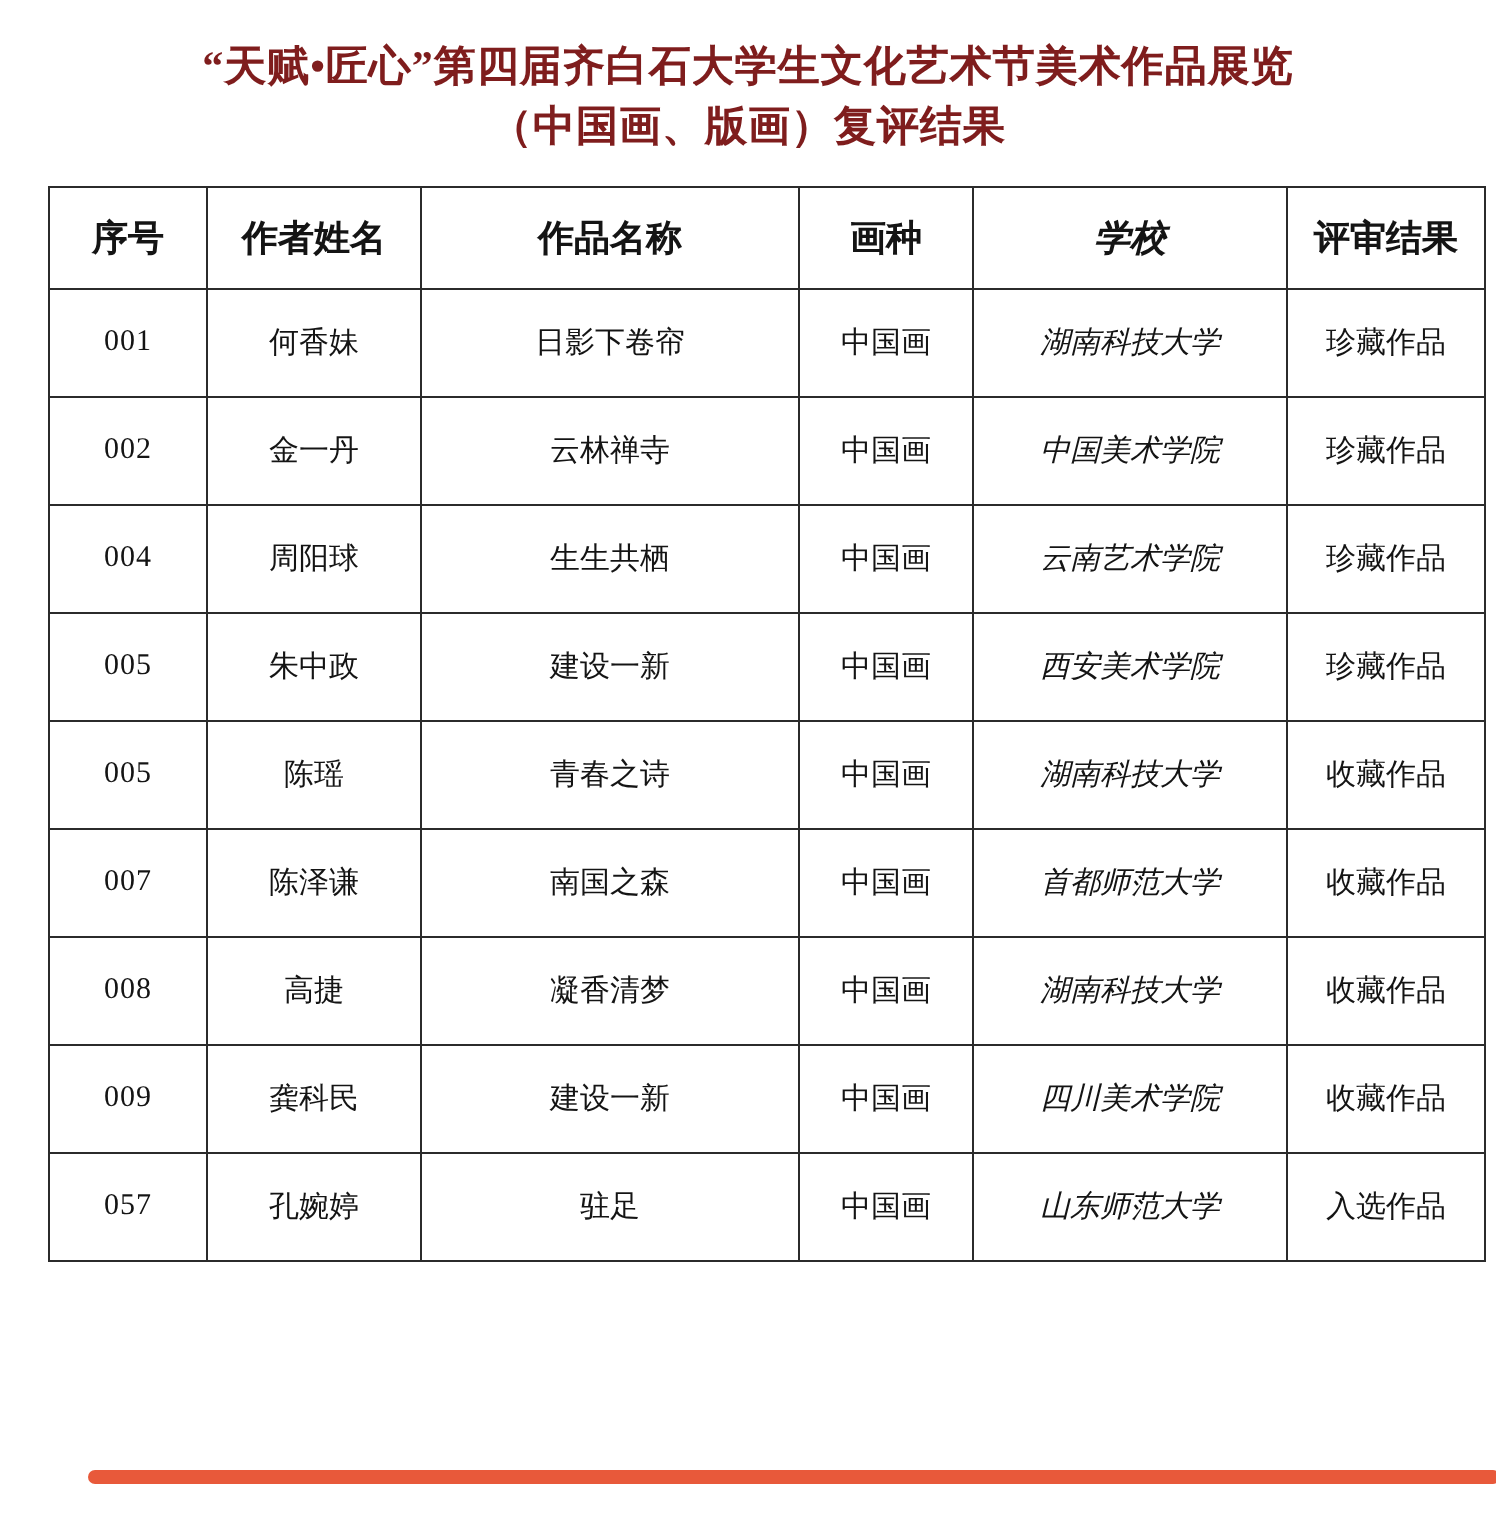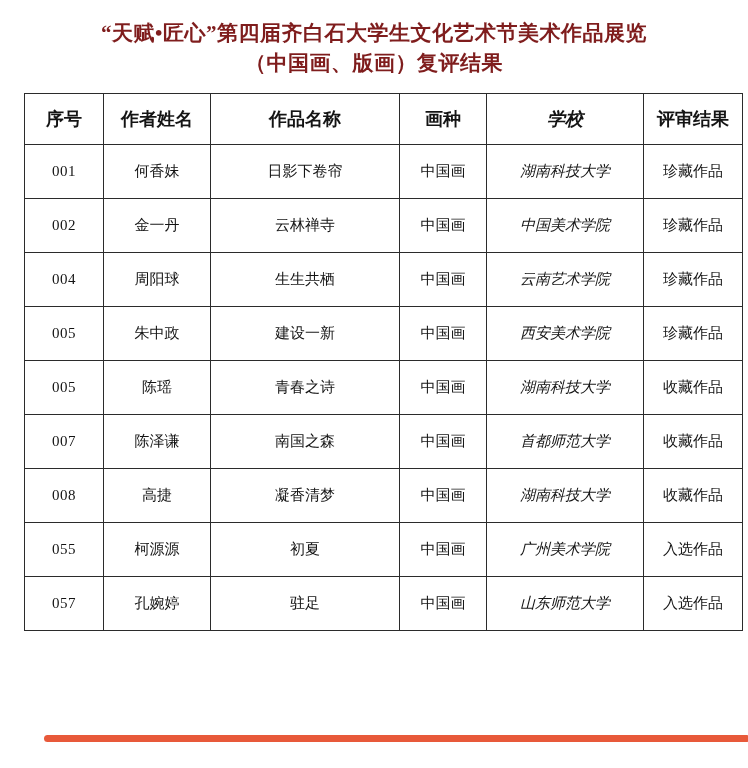--- a/index.html
+++ b/index.html
@@ -155,26 +155,26 @@
         </tr>
         <tr>
           <td class="col-no">008</td>
           <td class="col-author">高捷</td>
           <td class="col-work">凝香清梦</td>
           <td class="col-type">中国画</td>
           <td class="col-school">湖南科技大学</td>
           <td class="col-result">收藏作品</td>
         </tr>
         <tr>
-          <td class="col-no">055</td>
-          <td class="col-author">柯源源</td>
-          <td class="col-work">初夏</td>
+          <td class="col-no">009</td>
+          <td class="col-author">龚科民</td>
+          <td class="col-work">建设一新</td>
           <td class="col-type">中国画</td>
-          <td class="col-school">广州美术学院</td>
-          <td class="col-result">入选作品</td>
+          <td class="col-school">四川美术学院</td>
+          <td class="col-result">收藏作品</td>
         </tr>
         <tr>
           <td class="col-no">057</td>
           <td class="col-author">孔婉婷</td>
           <td class="col-work">驻足</td>
           <td class="col-type">中国画</td>
           <td class="col-school">山东师范大学</td>
           <td class="col-result">入选作品</td>
         </tr>
       </tbody>

